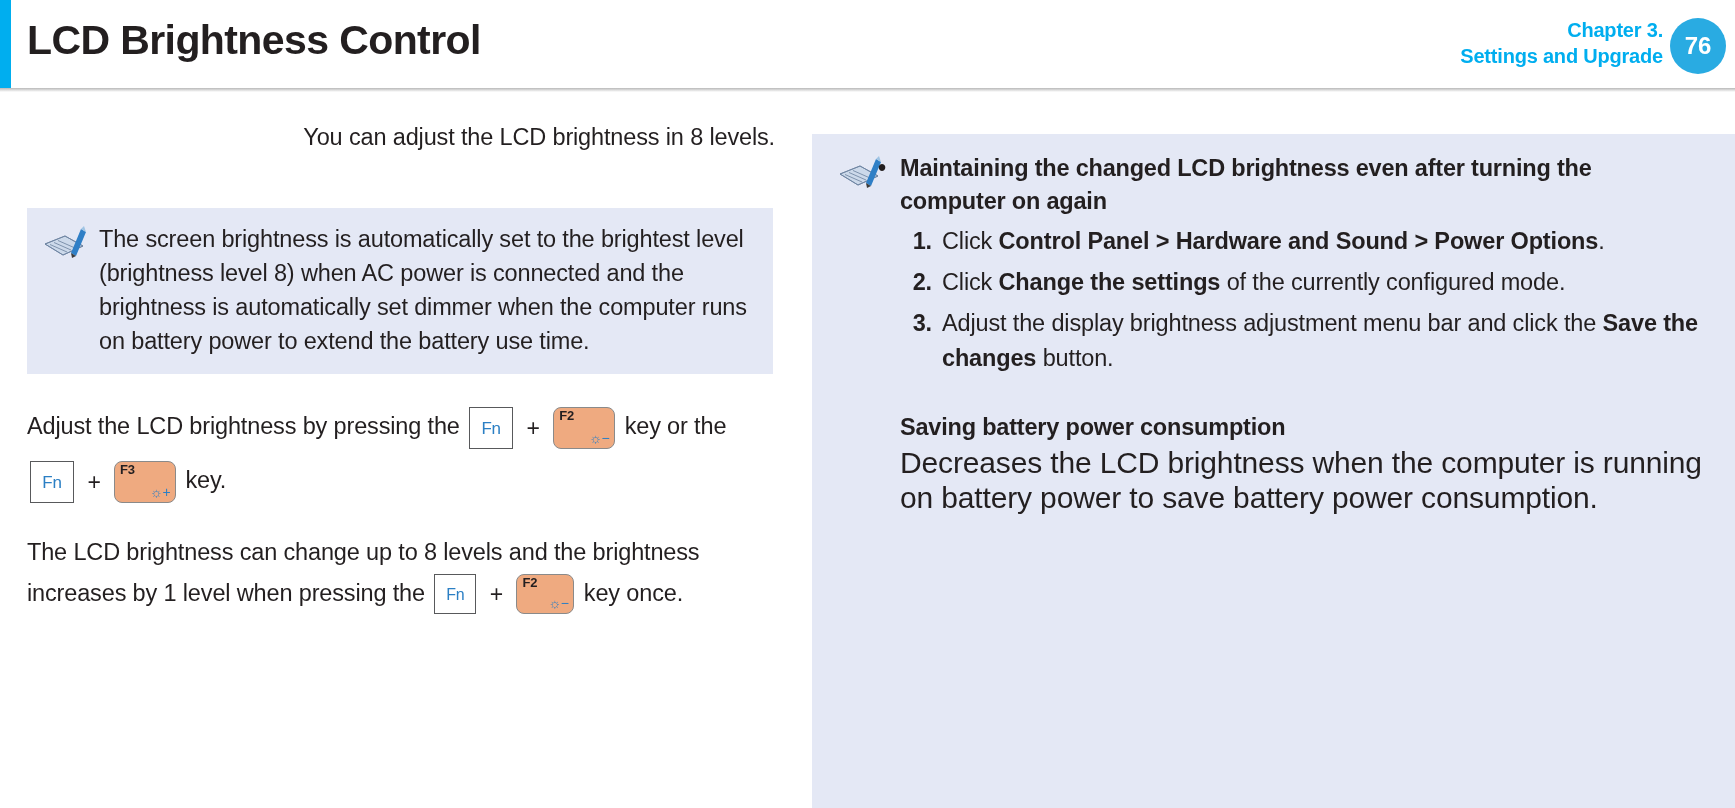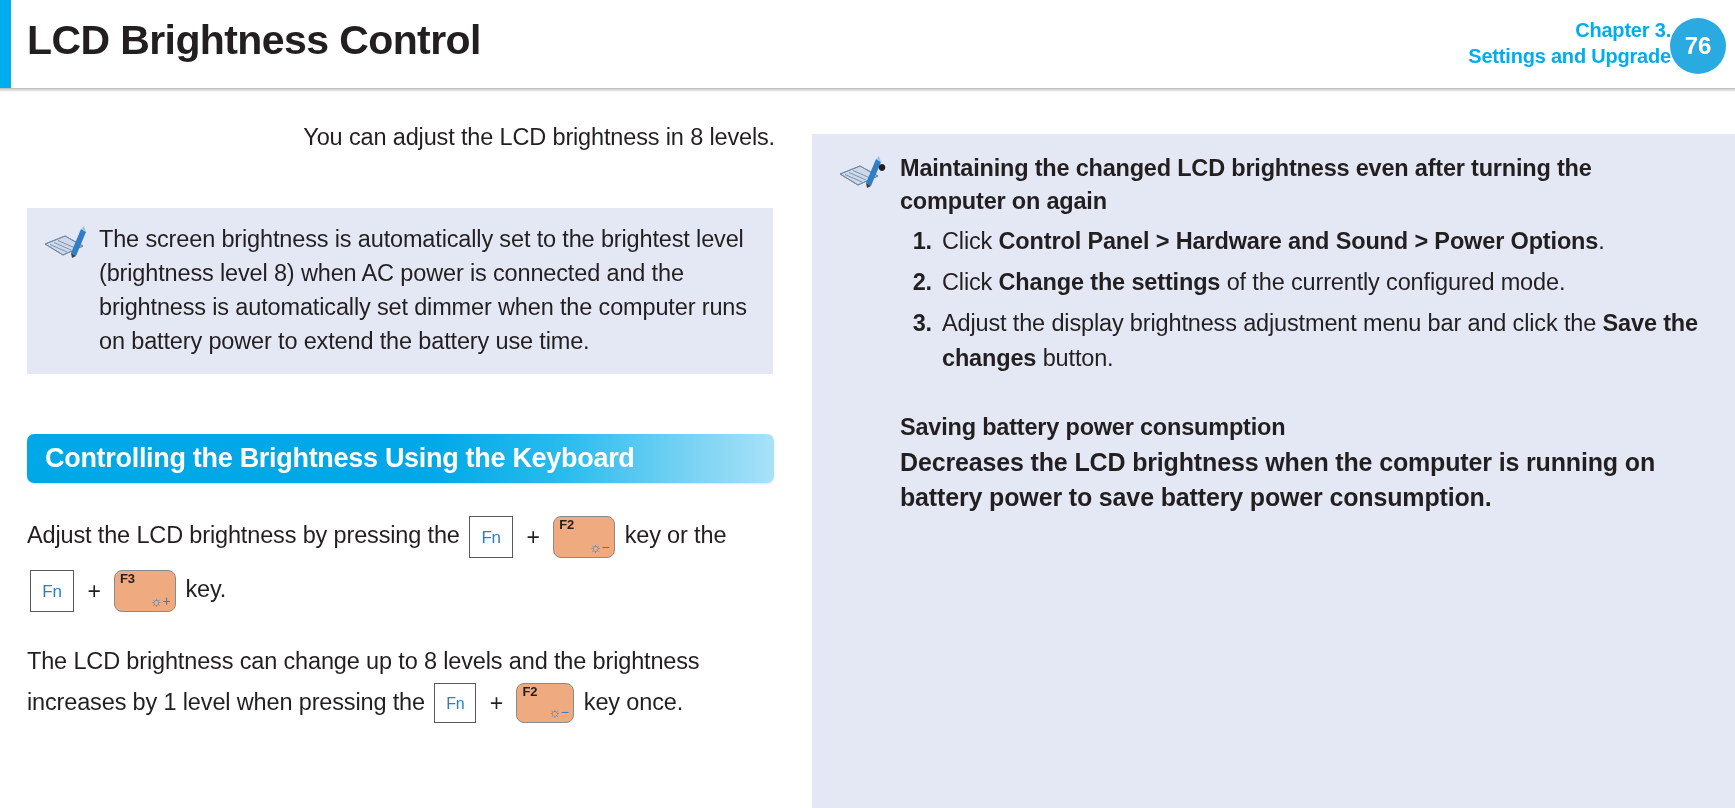--- a/index.html
+++ b/index.html
@@ -36,21 +36,21 @@
     top: 17px;
     font-size: 41px;
     font-weight: bold;
     letter-spacing: -0.6px;
     color: #231f20;
     white-space: nowrap;
     text-align: right;
   }
   #chapter-block {
     position: absolute;
-    right: 64px;
+    right: 72px;
     top: 17px;
     text-align: right;
     color: #00AEEF;
     font-weight: bold;
     font-size: 20px;
     line-height: 26px;
     letter-spacing: -0.2px;
   }
   #page-badge {
     position: absolute;
@@ -259,24 +259,23 @@
     font-weight: bold;
   }
   #saving-head {
     margin-top: 38px;
     font-size: 23.5px;
     font-weight: bold;
     letter-spacing: -0.2px;
   }
   #saving-para {
     margin-top: 4px;
-    font-size: 25px;
+    font-size: 30px;
     line-height: 35px;
     letter-spacing: -0.15px;
-    font-weight: bold;
   }
 </style>
 </head>
 <body>
 
 <div id="header">
   <div id="header-accent"></div>
   <div id="page-title">LCD Brightness Control</div>
   <div id="chapter-block">
     <div>Chapter 3.</div>
@@ -301,23 +300,20 @@
           <line x1="15" y1="16.5" x2="32" y2="24" stroke="#7f93ad" stroke-width="1"></line>
           <polygon points="28,29 38,5 43,8 33,32" fill="#2f7fc6"></polygon>
           <polygon points="28,29 33,32 29,34" fill="#3c3c3c"></polygon>
           <polygon points="38,5 43,8 41,2" fill="#9fc4e4"></polygon>
         </g>
       </svg>
     </span>
     <span class="note-text">The screen brightness is automatically set to the brightest level (brightness level 8) when AC power is connected and the brightness is automatically set dimmer when the computer runs on battery power to extend the battery use time.</span>
   </div>
 
-  <div id="section-bar">
-    <span id="section-bar-title">Controlling the Brightness Using the Keyboard</span>
-  </div>
 
   <div id="para-adjust" class="key-para">
     <span>Adjust the LCD brightness by pressing the</span>
     <span class="keycap key-fn">Fn</span>
     <span class="plus">+</span>
     <span class="keycap key-f">
       <span class="fkey-label">F2</span>
       <span class="sun">☼−</span>
     </span>
     <span>key or the</span>

